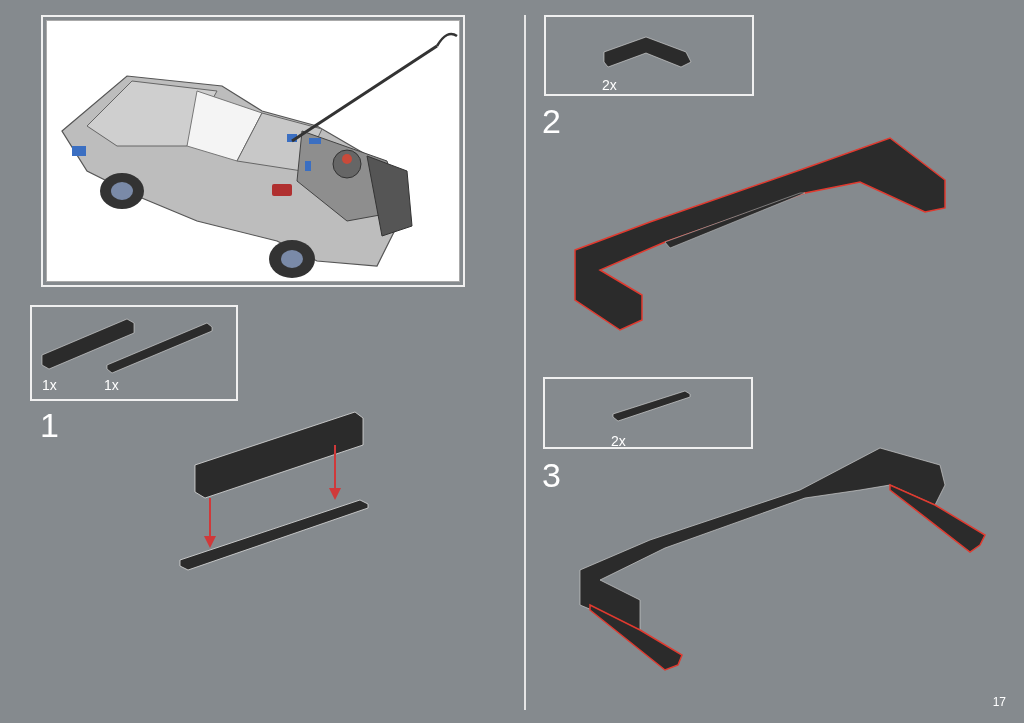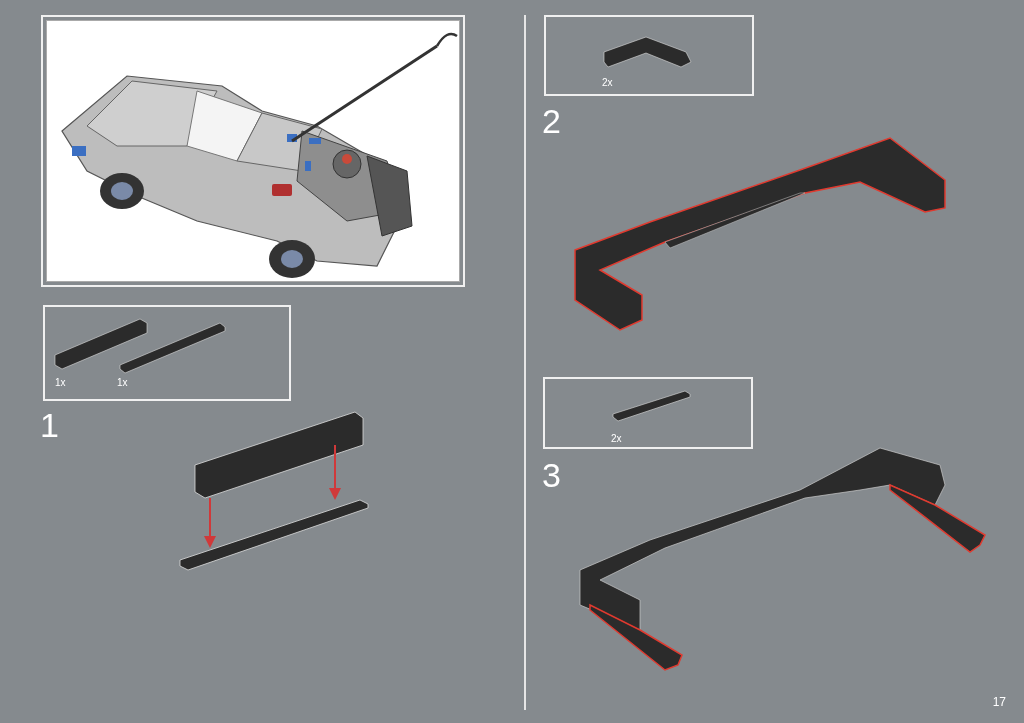--- a/index.html
+++ b/index.html
@@ -1,21 +1,21 @@
 <!DOCTYPE html>
 <html><head>
 <meta charset="utf-8">
 <style>
   html, body { margin:0; padding:0; }
   body { width:1024px; height:723px; background:#858a8e; position:relative; overflow:hidden; font-family:"Liberation Sans", sans-serif; color:#fff; }
   .frame { position:absolute; border:2px solid #f0f0f0; box-sizing:border-box; }
   .frame.white { background:#ffffff; outline:2px solid #f0f0f0; outline-offset:3px; border:1px solid #aaa; }
   .divider { position:absolute; left:524px; top:15px; width:2px; height:695px; background:#e6e6e6; }
   .step-num { position:absolute; font-size:34px; font-weight:300; color:#fff; line-height:1; }
-  .qty { position:absolute; font-size:10px; color:#fff; }
+  .qty { position:absolute; font-size:14px; color:#fff; }
   .page-num { position:absolute; right:18px; bottom:14px; font-size:12px; color:#fff; }
   svg { position:absolute; overflow:visible; }
 </style>
 </head>
 <body>
 
 <div class="divider"></div>
 
 <div class="frame white" style="left:46px; top:20px; width:414px; height:262px;">
   <svg width="414" height="262" style="left:0;top:0;">
@@ -37,21 +37,21 @@
     <line x1="245" y1="120" x2="390" y2="25" stroke="#333" stroke-width="3"></line>
     <path d="M390,25 Q400,8 410,15" stroke="#333" stroke-width="2.5" fill="none"></path>
 
     <ellipse cx="75" cy="170" rx="22" ry="18" fill="#333"></ellipse>
     <ellipse cx="75" cy="170" rx="11" ry="9" fill="#7a8aa8"></ellipse>
     <ellipse cx="245" cy="238" rx="23" ry="19" fill="#333"></ellipse>
     <ellipse cx="245" cy="238" rx="11" ry="9" fill="#7a8aa8"></ellipse>
   </svg>
 </div>
 
-<div class="frame" style="left:43px; top:305px; width:248px; height:96px;">
+<div class="frame" style="left:30px; top:305px; width:208px; height:96px;">
   <svg width="208" height="96" style="left:0;top:0;">
     <polygon points="10,48 95,12 102,16 102,26 17,62 10,58" fill="#2b2b2b" stroke="#ddd" stroke-width="0.6"></polygon>
     <polygon points="75,58 175,16 180,20 180,24 80,66 75,62" fill="#2b2b2b" stroke="#ddd" stroke-width="0.6"></polygon>
   </svg>
   <span class="qty" style="left:10px; top:70px;">1x</span>
   <span class="qty" style="left:72px; top:70px;">1x</span>
 </div>
 <div class="step-num" style="left:40px; top:408px;">1</div>
 
 <svg width="220" height="190" style="left:170px; top:400px;">

